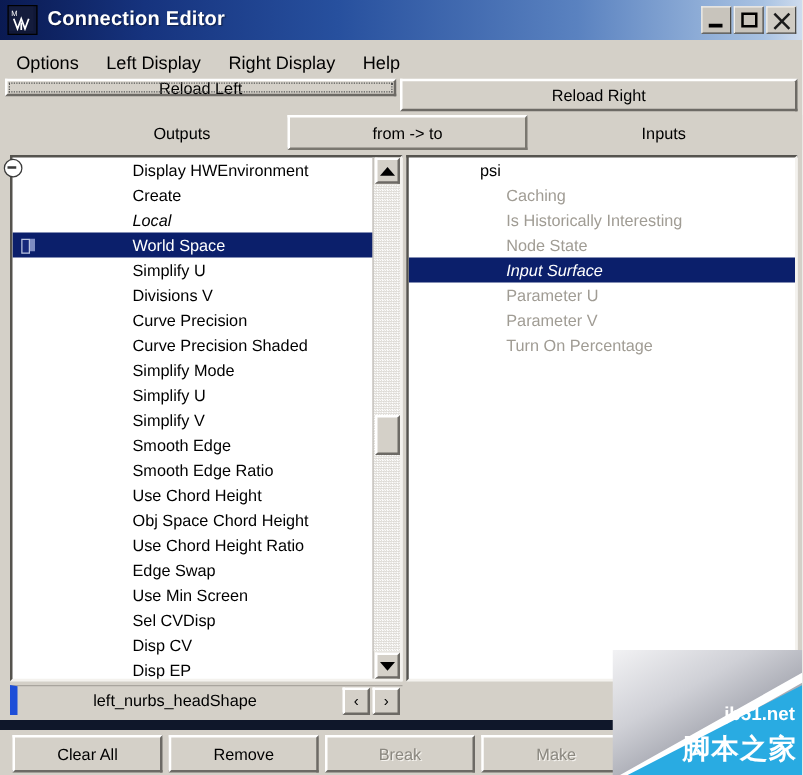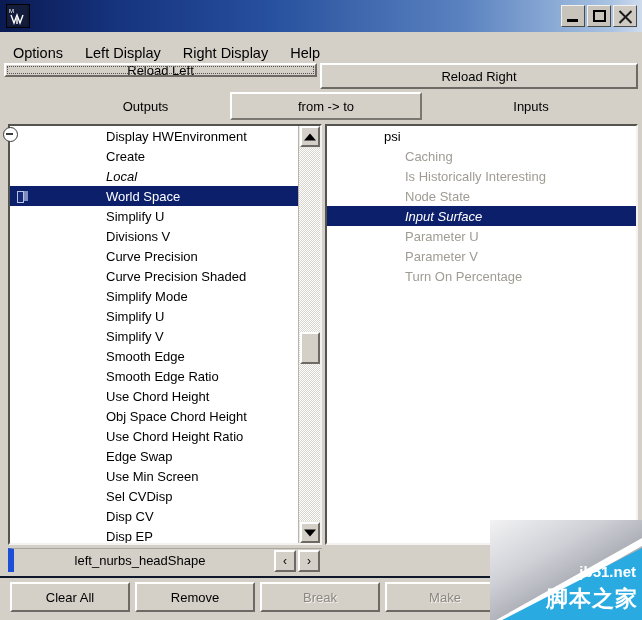--- a/index.html
+++ b/index.html
@@ -78,25 +78,25 @@
   .gl-x1, .gl-x2 {
     position: absolute; left: 3px; top: 10px;
     width: 17px; height: 2px; background: #1a1a1a;
   }
   .gl-x1 { transform: rotate(45deg); }
   .gl-x2 { transform: rotate(-45deg); }
 
   
   .menubar {
     position: absolute;
-    left: 0; top: 43px;
+    left: 0; top: 32px;
     width: 515px; height: 29px;
     background: #d4d0c8;
     display: flex;
-    align-items: flex-start;
+    align-items: flex-end;
     box-sizing: border-box;
   }
   .menu-item {
     font-size: 14.5px;
     color: #000;
     padding: 2px 9px;
     margin-left: 4px;
     white-space: nowrap;
   }
 
@@ -298,21 +298,21 @@
     margin-right: 2px;
     font-size: 12px;
   }
 
   
   .bottombar {
     position: absolute;
     left: 0; top: 576px;
     width: 536px; height: 44px;
     background: #d4d0c8;
-    border-top: 2px solid #0f172a;
+    border-top: 8px solid #0f172a;
     box-sizing: border-box;
   }
   .bbtn {
     position: absolute;
     top: 4px;
     height: 30px;
   }
   #btn-clear-all { left: 10px;  width: 120px; }
   #btn-remove    { left: 135px; width: 120px; }
   #btn-break     { left: 260px; width: 120px; }
@@ -363,20 +363,21 @@
 
   <div class="titlebar">
     <div class="title-icon">
       <svg width="20" height="20" viewBox="0 0 20 20" aria-hidden="true">
         <rect x="0" y="0" width="20" height="20" fill="#141c3c"></rect>
         <text x="2" y="8" fill="#ffffff" font-size="6" font-family="Liberation Sans, sans-serif">M</text>
         <path d="M4 10 L7 18 L10 10 L13 18 L16 10" stroke="#ffffff" stroke-width="1.4" fill="none"></path>
         <line x1="10" y1="13" x2="10" y2="19" stroke="#ffffff" stroke-width="1.4"></line>
       </svg>
     </div>
+    <div class="title-text">Connection Editor</div>
     <div class="title-spacer"></div>
     <div class="winbtns">
       <div class="winbtn">
         <span class="gl-min"></span>
       </div>
       <div class="winbtn">
         <span class="gl-max"></span>
       </div>
       <div class="winbtn closebtn">
         <span class="gl-x1"></span>

